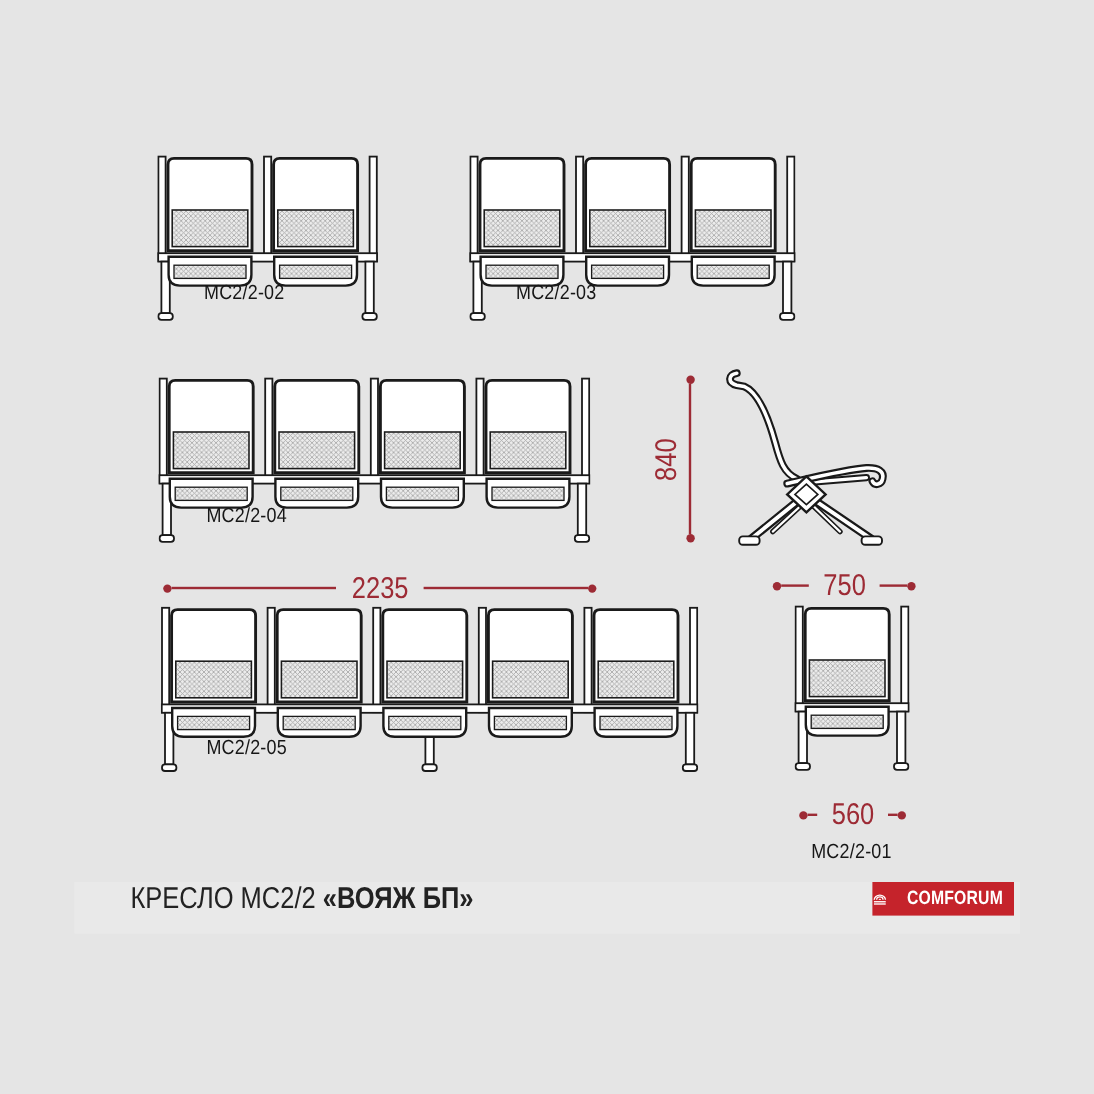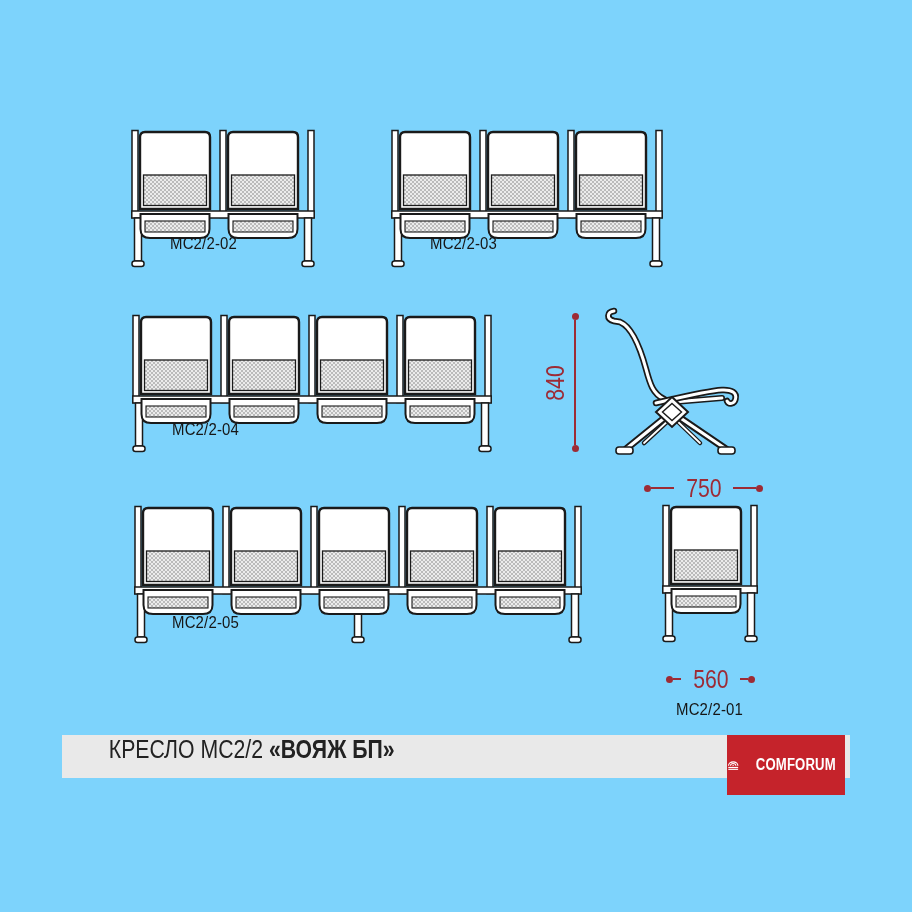--- a/index.html
+++ b/index.html
@@ -1,17 +1,17 @@
 <!DOCTYPE html>
 <html><head>
 <meta charset="utf-8">
 <style>
   html,body{margin:0;padding:0;background:#ffffff;}
   .page{
-    position:relative;width:912px;height:912px;background:#7dd3fc;
+    position:relative;width:912px;height:912px;background:#e5e5e5;
     font-family:"Liberation Sans",sans-serif;overflow:hidden;
     --red:#9d2b35;--line:#1a1a1a;
   }
   .defs{position:absolute;width:0;height:0;}
   .bench{position:absolute;}
   .chair-side{position:absolute;}
   .code-label{
     position:absolute;font-size:17px;color:#161616;white-space:nowrap;
     transform:scaleX(0.88);transform-origin:left center;letter-spacing:0.2px;
   }
@@ -37,21 +37,21 @@
   .footer{
     position:absolute;left:62px;top:735px;width:788px;height:43px;
     background:#e9e9e9;display:flex;align-items:flex-start;
   }
   .footer-title{
     padding-left:55px;font-size:25px;color:#222;white-space:nowrap;
     transform:scaleX(0.85);transform-origin:left center;
   }
   .footer-title b{font-weight:bold;}
   .logo{
-    position:absolute;right:5px;top:0;height:60px;width:118px;background:#c5232b;
+    position:absolute;right:5px;top:0;height:28px;width:118px;background:#c5232b;
     display:flex;align-items:center;justify-content:center;gap:8px;
   }
   .logo-text{
     color:#ffffff;font-weight:bold;font-size:16px;letter-spacing:0.2px;
     transform:scaleX(0.82);transform-origin:center;white-space:nowrap;
   }
 </style>
 </head>
 <body>
 
@@ -206,20 +206,27 @@
       </svg></div>
 
   <div class="code-label" style="left:170px;top:234px">МС2/2-02</div>
   <div class="code-label" style="left:430px;top:234px">МС2/2-03</div>
   <div class="code-label" style="left:172px;top:420px">МС2/2-04</div>
   <div class="code-label" style="left:172px;top:613px">МС2/2-05</div>
   <div class="code-label" style="left:676px;top:700px">МС2/2-01</div>
 
 
 
+  <div class="dim" style="left:136px;top:477px;width:361px">
+    <span class="dot"></span>
+    <span class="ln"></span>
+    <span class="txt">2235</span>
+    <span class="ln"></span>
+    <span class="dot"></span>
+  </div>
 
 
   <div class="dim" style="left:666px;top:666px;width:89px">
     <span class="dot"></span>
     <span class="ln"></span>
     <span class="txt">560</span>
     <span class="ln"></span>
     <span class="dot"></span>
   </div>
 

